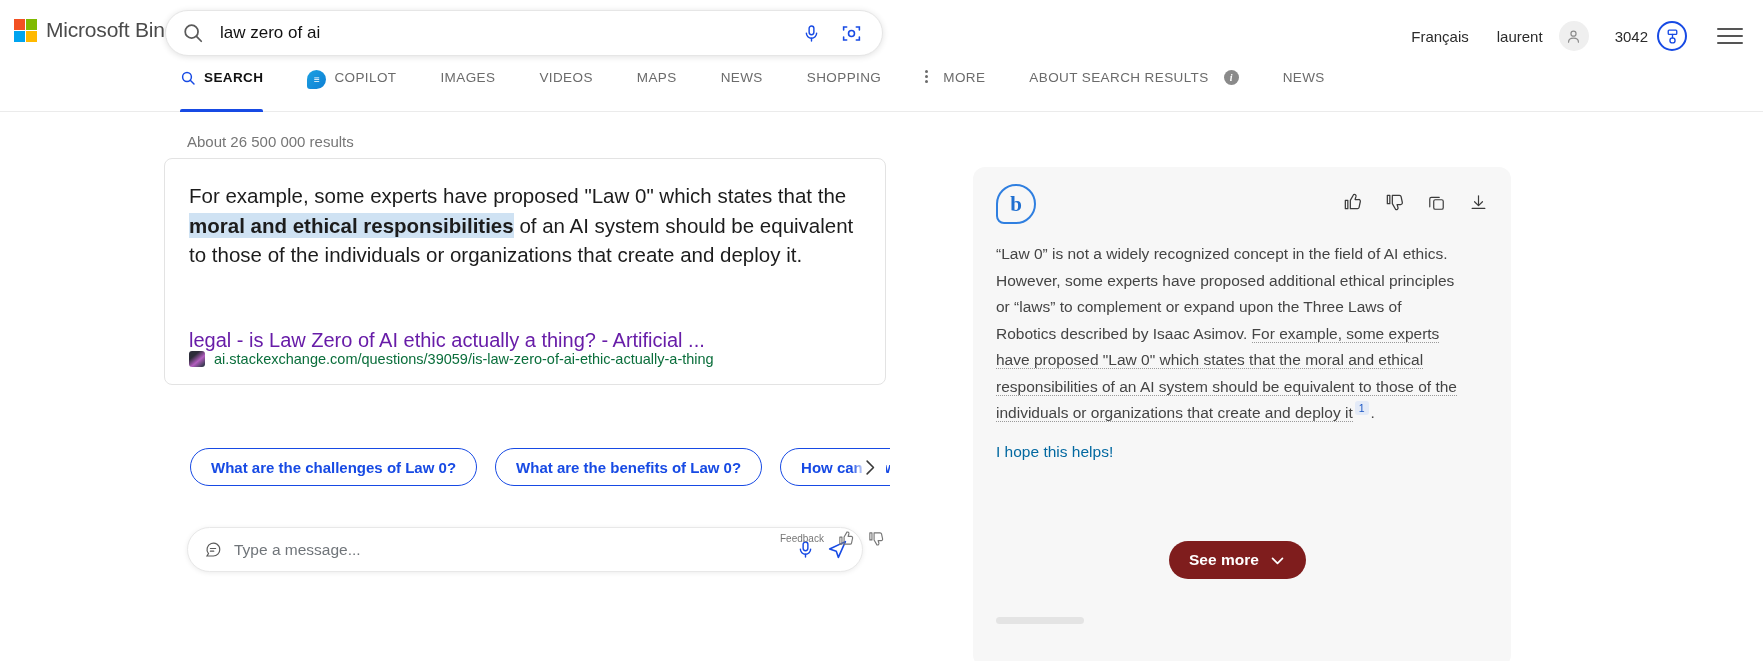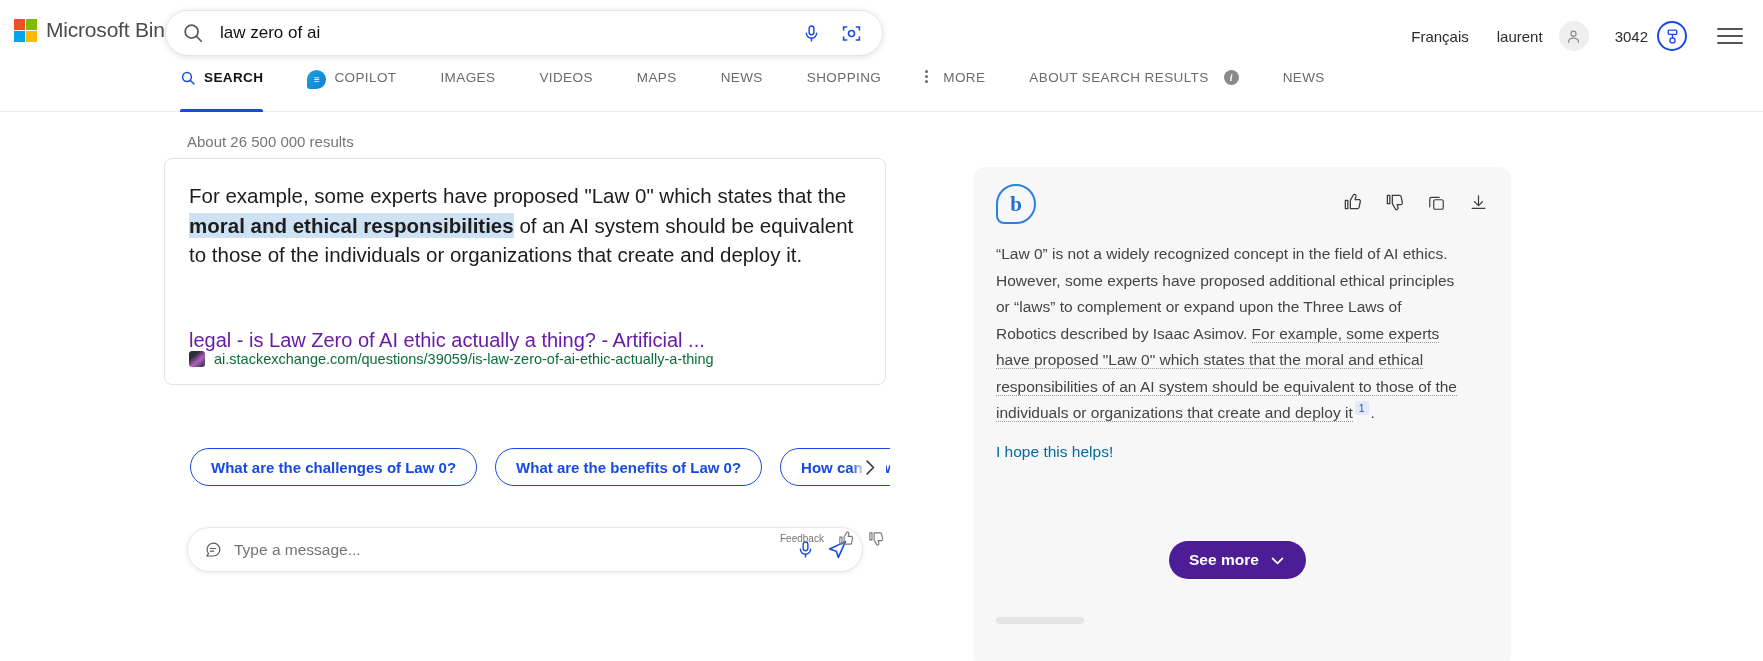--- a/index.html
+++ b/index.html
@@ -128,21 +128,21 @@
   .cited { border-bottom: 1px dotted #9a9a9a; }
   .sup-cite {
     display: inline-block; background: #e3eaf7; color: #1a56c4; font-size: 10.5px;
     border-radius: 3px; padding: 0 4px; vertical-align: super; line-height: 14px; margin: 0 2px;
   }
   .sp-closing { padding: 16px 23px 0 23px; font-size: 15.5px; color: #0369a1; }
   .sp-ghost { position: absolute; left: 23px; top: 450px; width: 88px; height: 7px; background: #e4e4e4; border-radius: 4px; }
 
   .see-more {
     position: absolute; left: 196px; top: 374px; height: 38px; padding: 0 20px;
-    background: #4c1d95; color: #fff; border: none; border-radius: 19px;
+    background: #7f1d1d; color: #fff; border: none; border-radius: 19px;
     font-size: 15.5px; font-weight: 700; display: flex; align-items: center; gap: 10px;
     cursor: pointer; font-family: "Liberation Sans", sans-serif;
   }
   svg { display: block; }
 </style>
 </head>
 <body>
 
 <div class="page">
 

